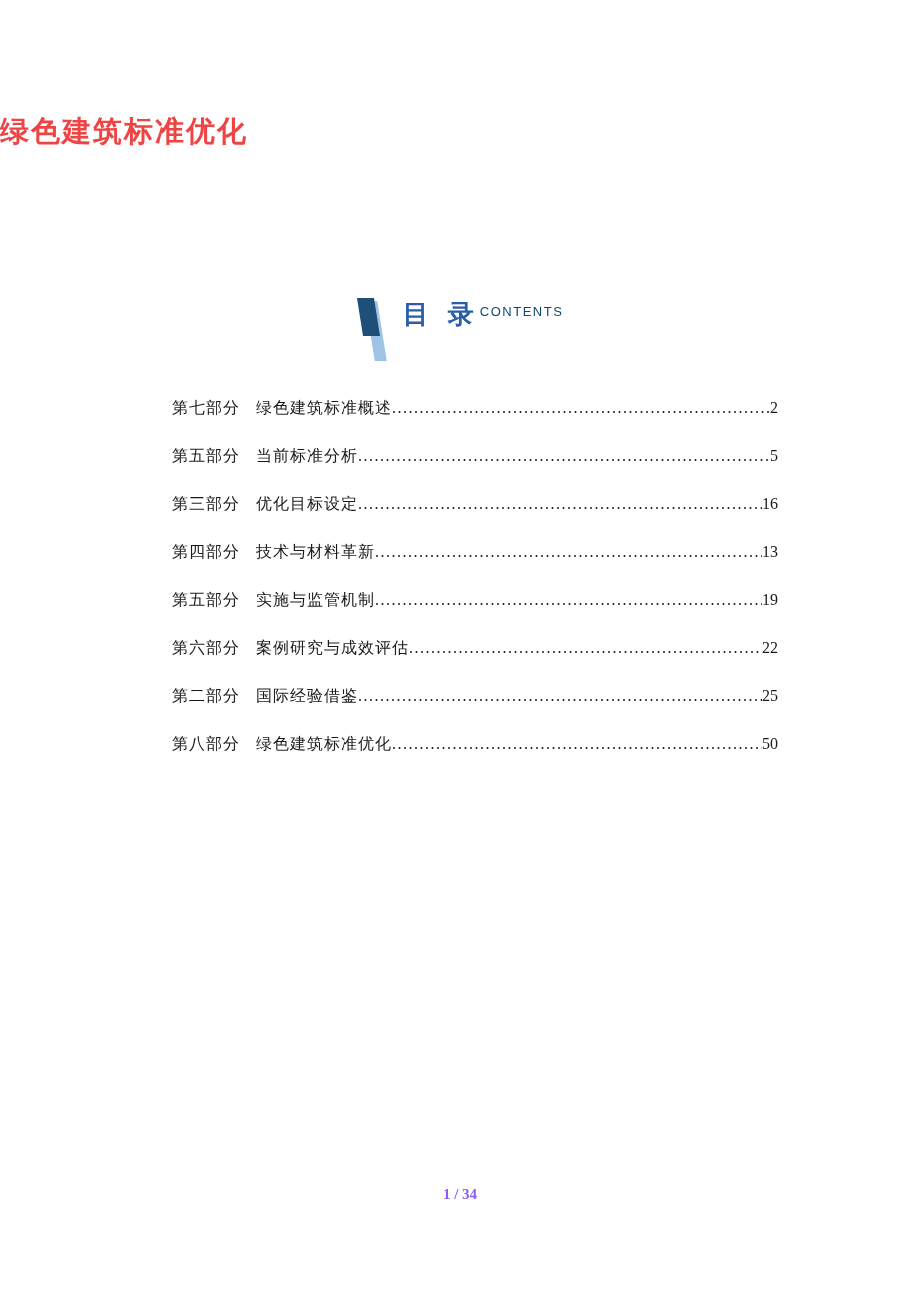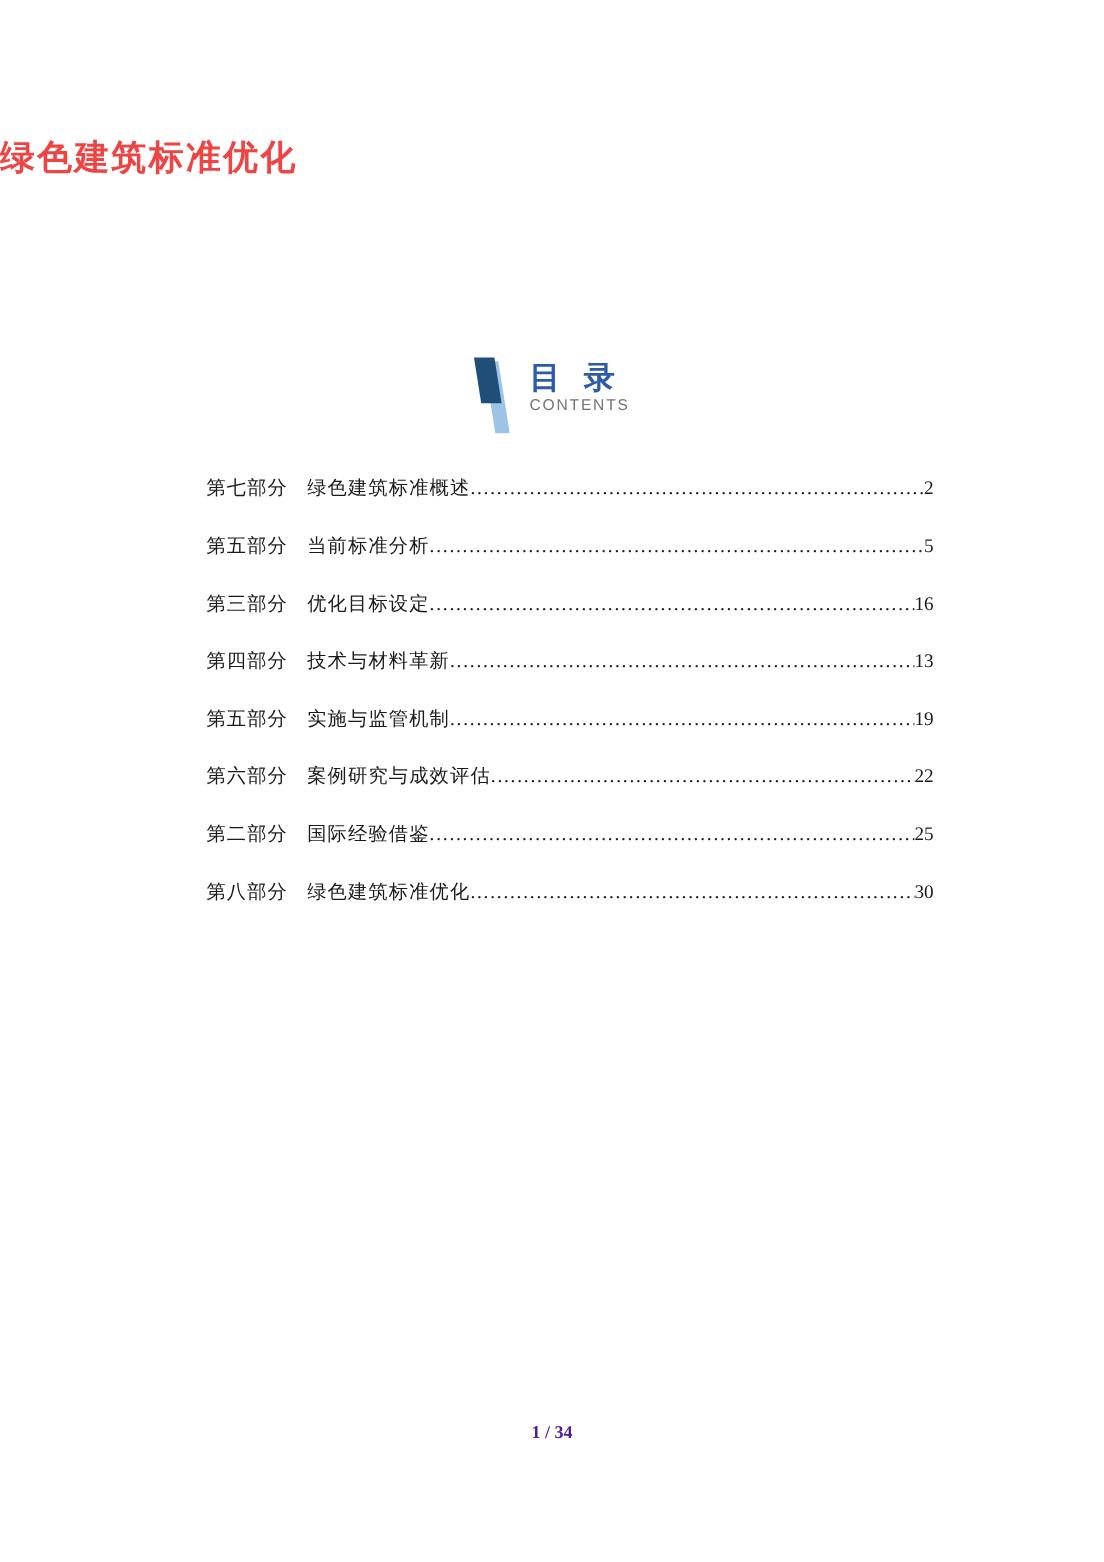--- a/index.html
+++ b/index.html
@@ -53,36 +53,36 @@
     position: absolute;
     left: 3px;
     top: 0;
     width: 17px;
     height: 38px;
     background: #1F4E79;
     transform: skewX(9deg);
   }
   .toc-header-text {
     display: flex;
-    flex-direction: column;
+    flex-direction: row;
     padding-top: 3px;
   }
   .toc-heading {
     font-family: "Liberation Sans", "DejaVu Sans", sans-serif;
     font-size: 26px;
     font-weight: 600;
     letter-spacing: 6px;
     color: #2A5CAA;
     line-height: 1;
   }
   .toc-subheading {
     font-family: "Liberation Sans", "DejaVu Sans", sans-serif;
     font-size: 13px;
     letter-spacing: 1.5px;
-    color: #737373;
+    color: #0c4a6e;
     margin-top: 4px;
     line-height: 1;
   }
   .toc-list {
     margin: 36px 142px 0 172px; 
   }
   .toc-row {
     display: flex;
     align-items: baseline;
     font-size: 16px;
@@ -114,21 +114,21 @@
     white-space: nowrap;
   }
   .footer {
     position: absolute;
     left: 0;
     right: 0;
     top: 1186px;
     text-align: center;
     font-size: 15px;
     font-weight: bold;
-    color: #4c1d95;
+    color: #8b5cf6;
   }
 </style>
 </head>
 <body>
 
 <div class="page">
 
   <h1 class="doc-title">绿色建筑标准优化</h1>
 
   <div class="toc-header">
@@ -182,19 +182,19 @@
       <div class="toc-row">
       <span class="toc-part">第二部分</span>
       <span class="toc-title">国际经验借鉴</span>
       <span class="toc-leader">....................................................................................................................................................................................................................................................................</span>
       <span class="toc-page">25</span>
     </div>
       <div class="toc-row">
       <span class="toc-part">第八部分</span>
       <span class="toc-title">绿色建筑标准优化</span>
       <span class="toc-leader">....................................................................................................................................................................................................................................................................</span>
-      <span class="toc-page">30</span>
+      <span class="toc-page">50</span>
     </div>
     </div>
 
   <div class="footer">1 / 34</div>
 
 </div>
 
 </body></html>

